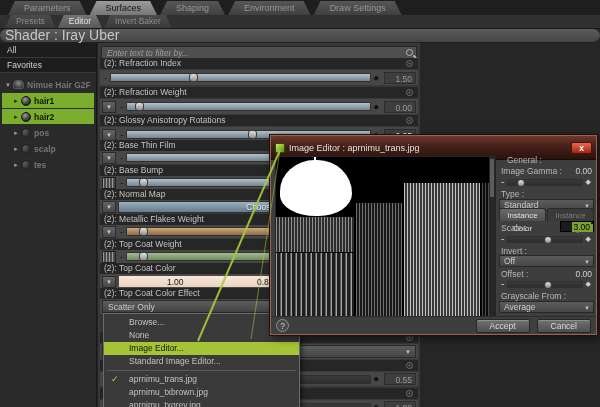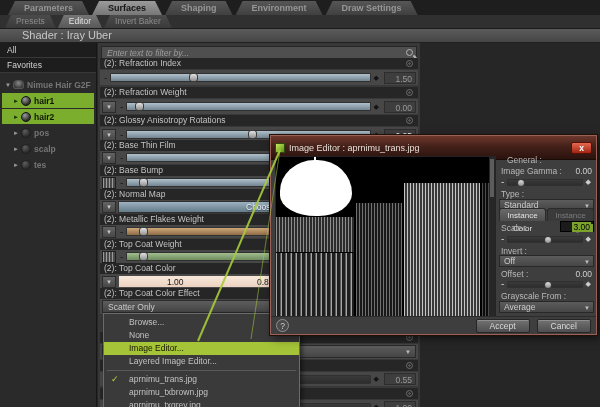--- a/index.html
+++ b/index.html
@@ -1,26 +1,26 @@
 <!DOCTYPE html>
 <html><head>
 <meta charset="utf-8">
 <style>
   * { margin:0; padding:0; box-sizing:border-box; }
   html,body { width:600px; height:407px; }
   body { position:relative; overflow:hidden; background:#262626; font-family:"Liberation Sans",sans-serif; -webkit-font-smoothing:none; }
 
   
-  .top-tabs { position:absolute; top:0; left:0; right:0; height:15px; background:#1e1e1e; display:flex; padding-left:8px; align-items:flex-end;font-weight:bold; }
+  .top-tabs { position:absolute; top:0; left:0; right:0; height:15px; background:#1e1e1e; display:flex; padding-left:8px; align-items:flex-end; }
   .ttab { height:14px; line-height:14px; padding:0 16px; margin-right:3px; font-size:9px; color:#969696; background:linear-gradient(#565656,#404040); clip-path:polygon(7px 0,calc(100% - 7px) 0,100% 100%,0 100%); }
   .ttab.active { background:linear-gradient(#9a9a9a,#777); color:#161616; }
   .sub-tabs { position:absolute; top:15px; left:0; right:0; height:14px; background:#303030; display:flex; padding-left:5px; align-items:flex-end; border-bottom:1px solid #1c1c1c; }
   .stab { height:13px; line-height:13px; padding:0 11px; margin-right:2px; font-size:8.5px; color:#8d8d8d; background:linear-gradient(#4b4b4b,#3a3a3a); clip-path:polygon(6px 0,calc(100% - 6px) 0,100% 100%,0 100%); }
   .stab.active { background:linear-gradient(#757575,#585858); color:#e4e4e4; }
-  .shader-bar { position:absolute; top:29px; left:0; right:0; height:14px; background:linear-gradient(#5b5b5b,#454545); border-bottom:1px solid #202020; color:#c7c7c7; font-size:11px; line-height:13px; padding-left:22px; }
+  .shader-bar { position:absolute; top:29px; left:0; right:0; height:14px; background:linear-gradient(#5b5b5b,#454545); border-bottom:1px solid #202020; color:#c7c7c7; font-size:14px; line-height:13px; padding-left:5px;border-radius:7px; }
 
   
   .sidebar { position:absolute; top:43px; left:0; width:97px; bottom:0; background:#2a2a2a; border-right:1px solid #171717; }
   .side-item { height:15px; line-height:14px; background:#1d1d1d; border-bottom:1px solid #383838; color:#d2d2d2; font-size:8.5px; padding-left:7px; }
   .tree { padding-top:3px; }
   .trow { height:15px; margin:1px 2px; display:flex; align-items:center; font-size:8.5px; color:#757575; padding-left:3px;font-weight:bold; }
   .trow.sel { background:#7cae2d; color:#101800; }
   .trow.child { padding-left:11px; }
   .caret { font-size:6px; width:8px; color:#9a9a9a; }
   .trow.sel .caret { color:#1c2a00; }
@@ -310,21 +310,21 @@
         <span class="diamond">◆</span>
       </div>
     <div class="pval">1.00</div>
   </div>
 </div>
 
 <div class="menu">
   <div class="mitem">Browse...</div>
   <div class="mitem">None</div>
   <div class="mitem hl">Image Editor...</div>
-  <div class="mitem">Layered Image Editor...</div>
+  <div class="mitem">Standard Image Editor...</div>
   <div class="msep"></div>
   <div class="mitem"><span class="check">✓</span><span>aprnimu_trans.jpg</span></div>
   <div class="mitem">aprnimu_txbrown.jpg</div>
   <div class="mitem">aprnimu_txgrey.jpg</div>
 </div>
 
 <svg class="connector">
   <line x1="280" y1="150" x2="198" y2="341" stroke="#a8cc3a" stroke-width="2" opacity="0.9"></line>
   <line x1="280" y1="150" x2="251" y2="339" stroke="#a8cc3a" stroke-width="1" opacity="0.55"></line>
 </svg>

